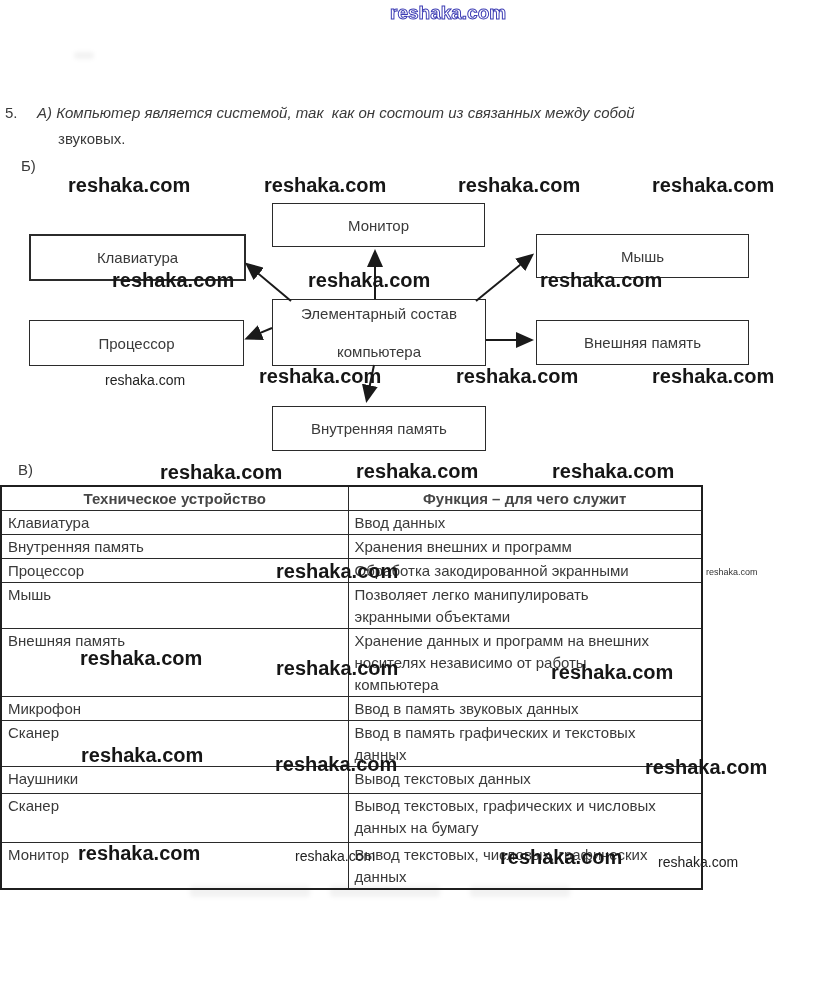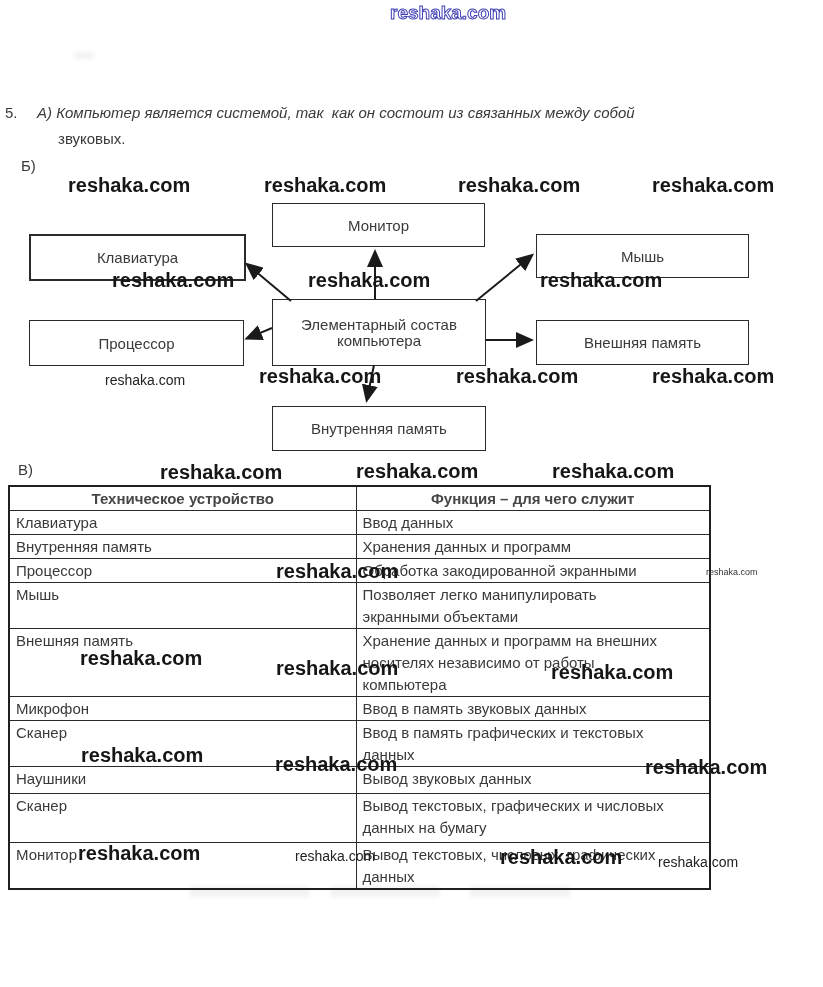--- a/index.html
+++ b/index.html
@@ -6,21 +6,21 @@
   .page{position:relative;width:823px;height:987px;background:#ffffff;overflow:hidden;
         font-family:"Liberation Sans",sans-serif;color:#3d3d3d;}
   .abs{position:absolute;}
   .doc-text{font-size:15px;color:#3a3a3a;white-space:pre;}
   .part-label{font-size:15px;color:#3a3a3a;}
 
   
   .dbox{position:absolute;border:1.5px solid #2b2b2b;background:#fff;
         display:flex;align-items:center;justify-content:center;text-align:center;
         font-size:15px;color:#3a3a3a;}
-  .dbox.center{white-space:pre-line;line-height:16px;}
+  .dbox.center{white-space:pre-line;line-height:38px;}
   .arrows{position:absolute;left:0;top:195px;pointer-events:none;}
 
   
   table.func{border-collapse:collapse;table-layout:fixed;width:701px;
              border:2px solid #1f1f1f;}
   table.func td,table.func th{border:1.3px solid #2a2a2a;vertical-align:top;
              padding:1px 6px 0 6px;font-size:15px;line-height:22px;color:#3a3a3a;
              white-space:pre-line;overflow:hidden;}
   table.func th{font-weight:bold;text-align:center;color:#474747;line-height:21px;}
   .faded{color:#9e9e9e;}
@@ -73,38 +73,38 @@
       <line x1="291" y1="106" x2="248" y2="70" marker-end="url(#ah)"></line>
       <line x1="476" y1="106" x2="531" y2="61" marker-end="url(#ah)"></line>
       <line x1="272" y1="133" x2="248" y2="143" marker-end="url(#ah)"></line>
       <line x1="486" y1="145" x2="530" y2="145" marker-end="url(#ah)"></line>
       <line x1="374" y1="170" x2="367" y2="204" marker-end="url(#ah)"></line>
     </g>
   </svg>
 
   <div class="abs part-label" style="left:18px;top:461px;">В)</div>
 
-  <div class="abs" style="left:8px;top:485px;">
+  <div class="abs" style="left:0;top:485px;">
     <table class="func">
       <colgroup>
           <col style="width:347px">
           <col style="width:354px">
         </colgroup>
       <tbody>
           <tr style="height:24px">
         <th>Техническое устройство</th>
         <th>Функция – для чего служит</th>
       </tr>
       <tr style="height:23px">
         <td>Клавиатура</td>
         <td>Ввод данных</td>
       </tr>
       <tr style="height:23px">
         <td class="faded">Внутренняя память</td>
-        <td class="faded">Хранения данных и программ</td>
+        <td class="faded">Хранения внешних и программ</td>
       </tr>
       <tr style="height:22px">
         <td>Процессор</td>
         <td>Обработка закодированной экранными</td>
       </tr>
       <tr style="height:45px">
         <td>Мышь</td>
         <td>Позволяет легко манипулировать
 экранными объектами</td>
       </tr>
@@ -118,21 +118,21 @@
         <td>Микрофон</td>
         <td>Ввод в память звуковых данных</td>
       </tr>
       <tr style="height:44px">
         <td>Сканер</td>
         <td>Ввод в память графических и текстовых
 данных</td>
       </tr>
       <tr style="height:27px">
         <td>Наушники</td>
-        <td>Вывод звуковых данных</td>
+        <td>Вывод текстовых данных</td>
       </tr>
       <tr style="height:49px">
         <td>Сканер</td>
         <td>Вывод текстовых, графических и числовых
 данных на бумагу</td>
       </tr>
       <tr style="height:40px">
         <td>Монитор</td>
         <td>Вывод текстовых, числовых, графических
 данных</td>

